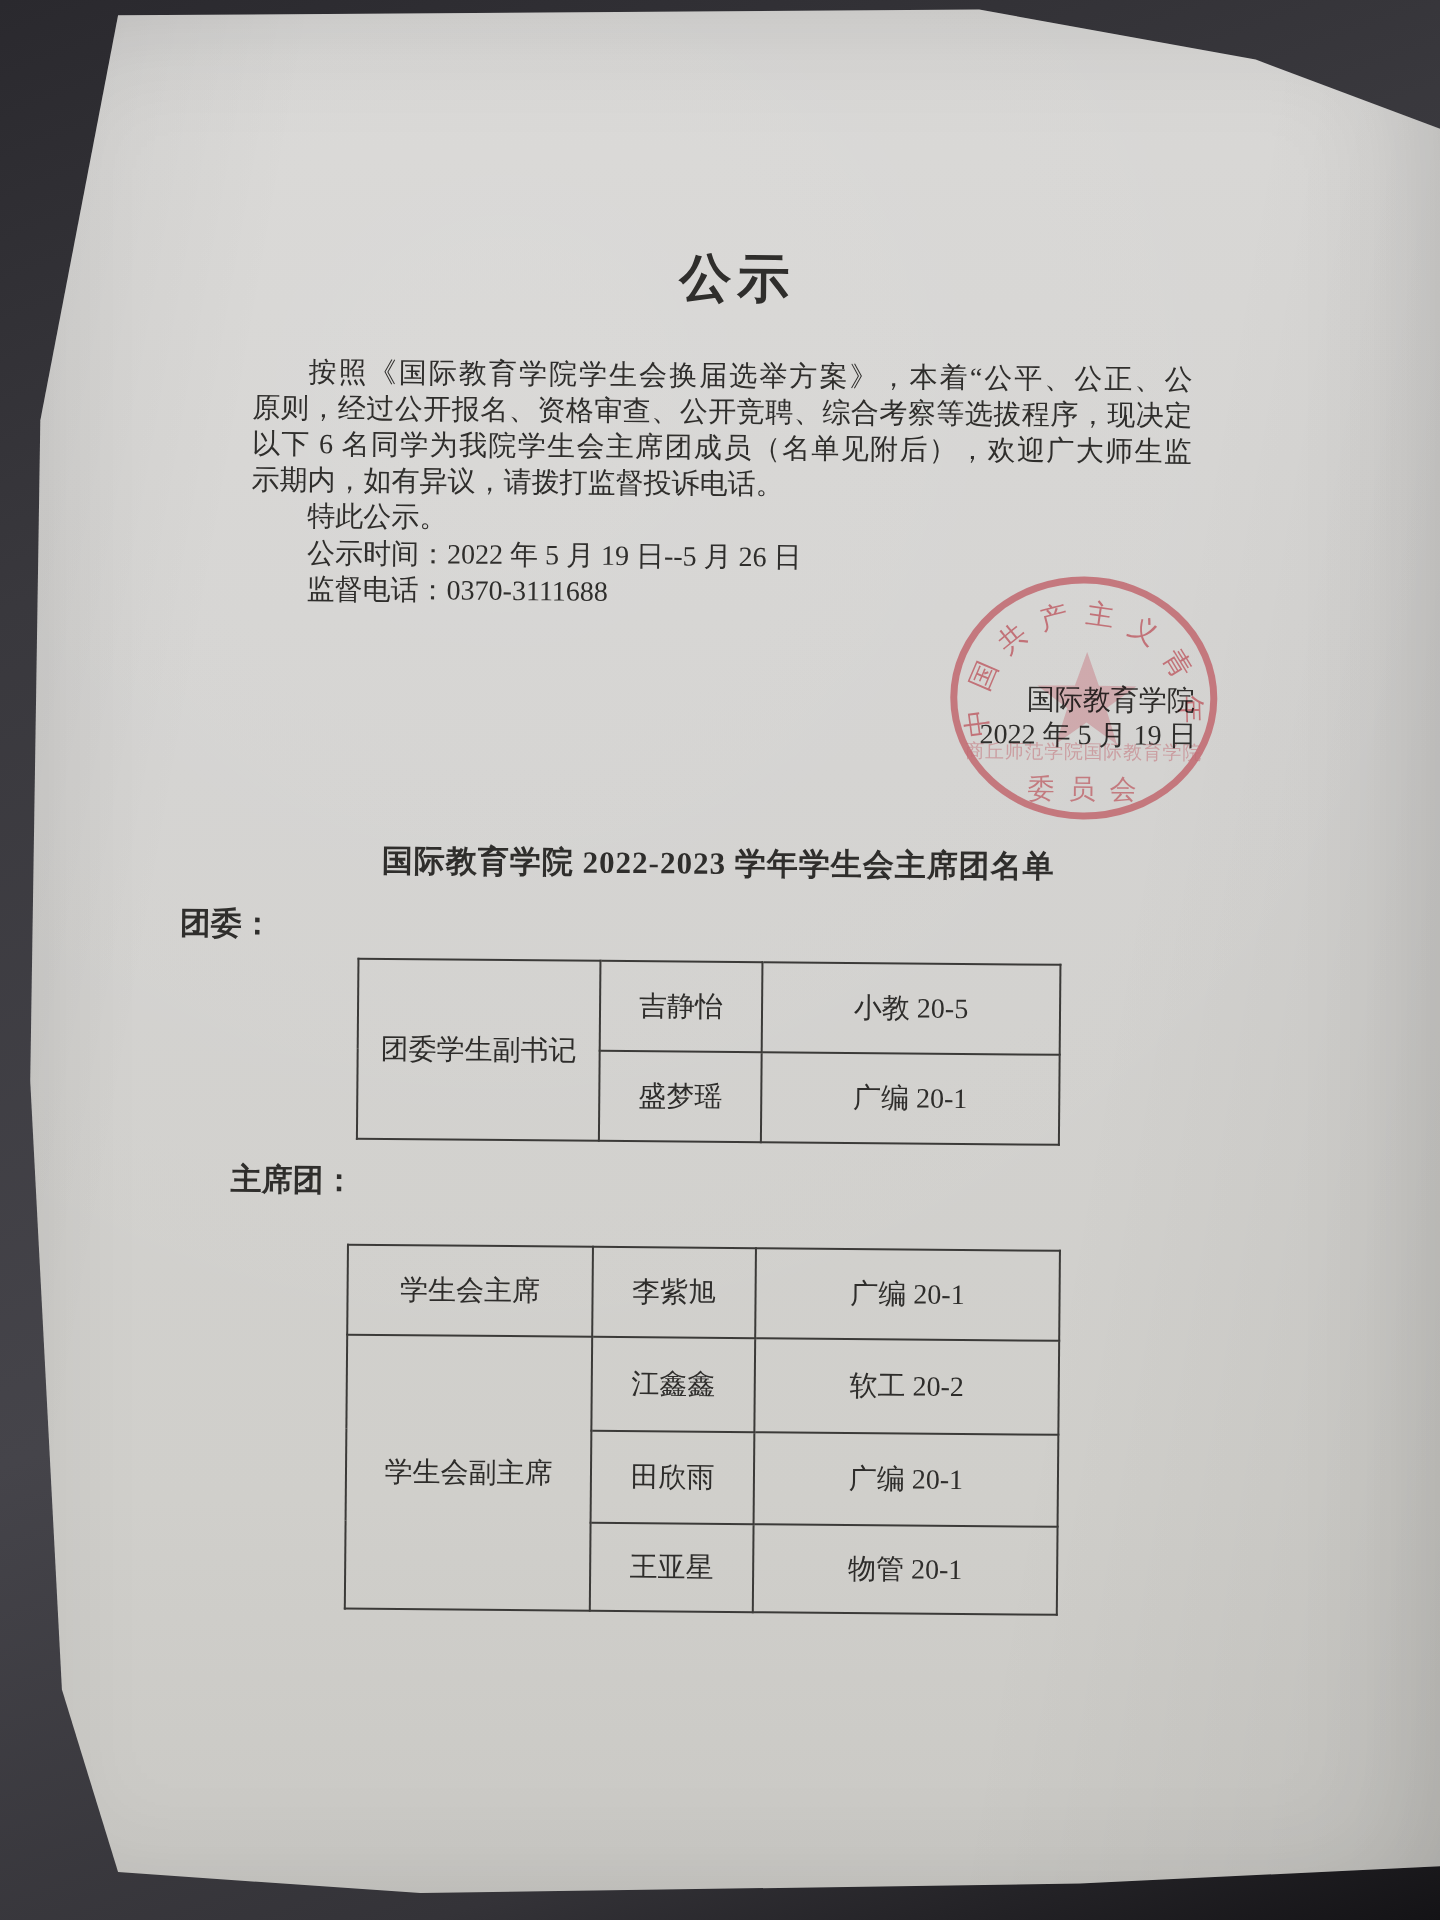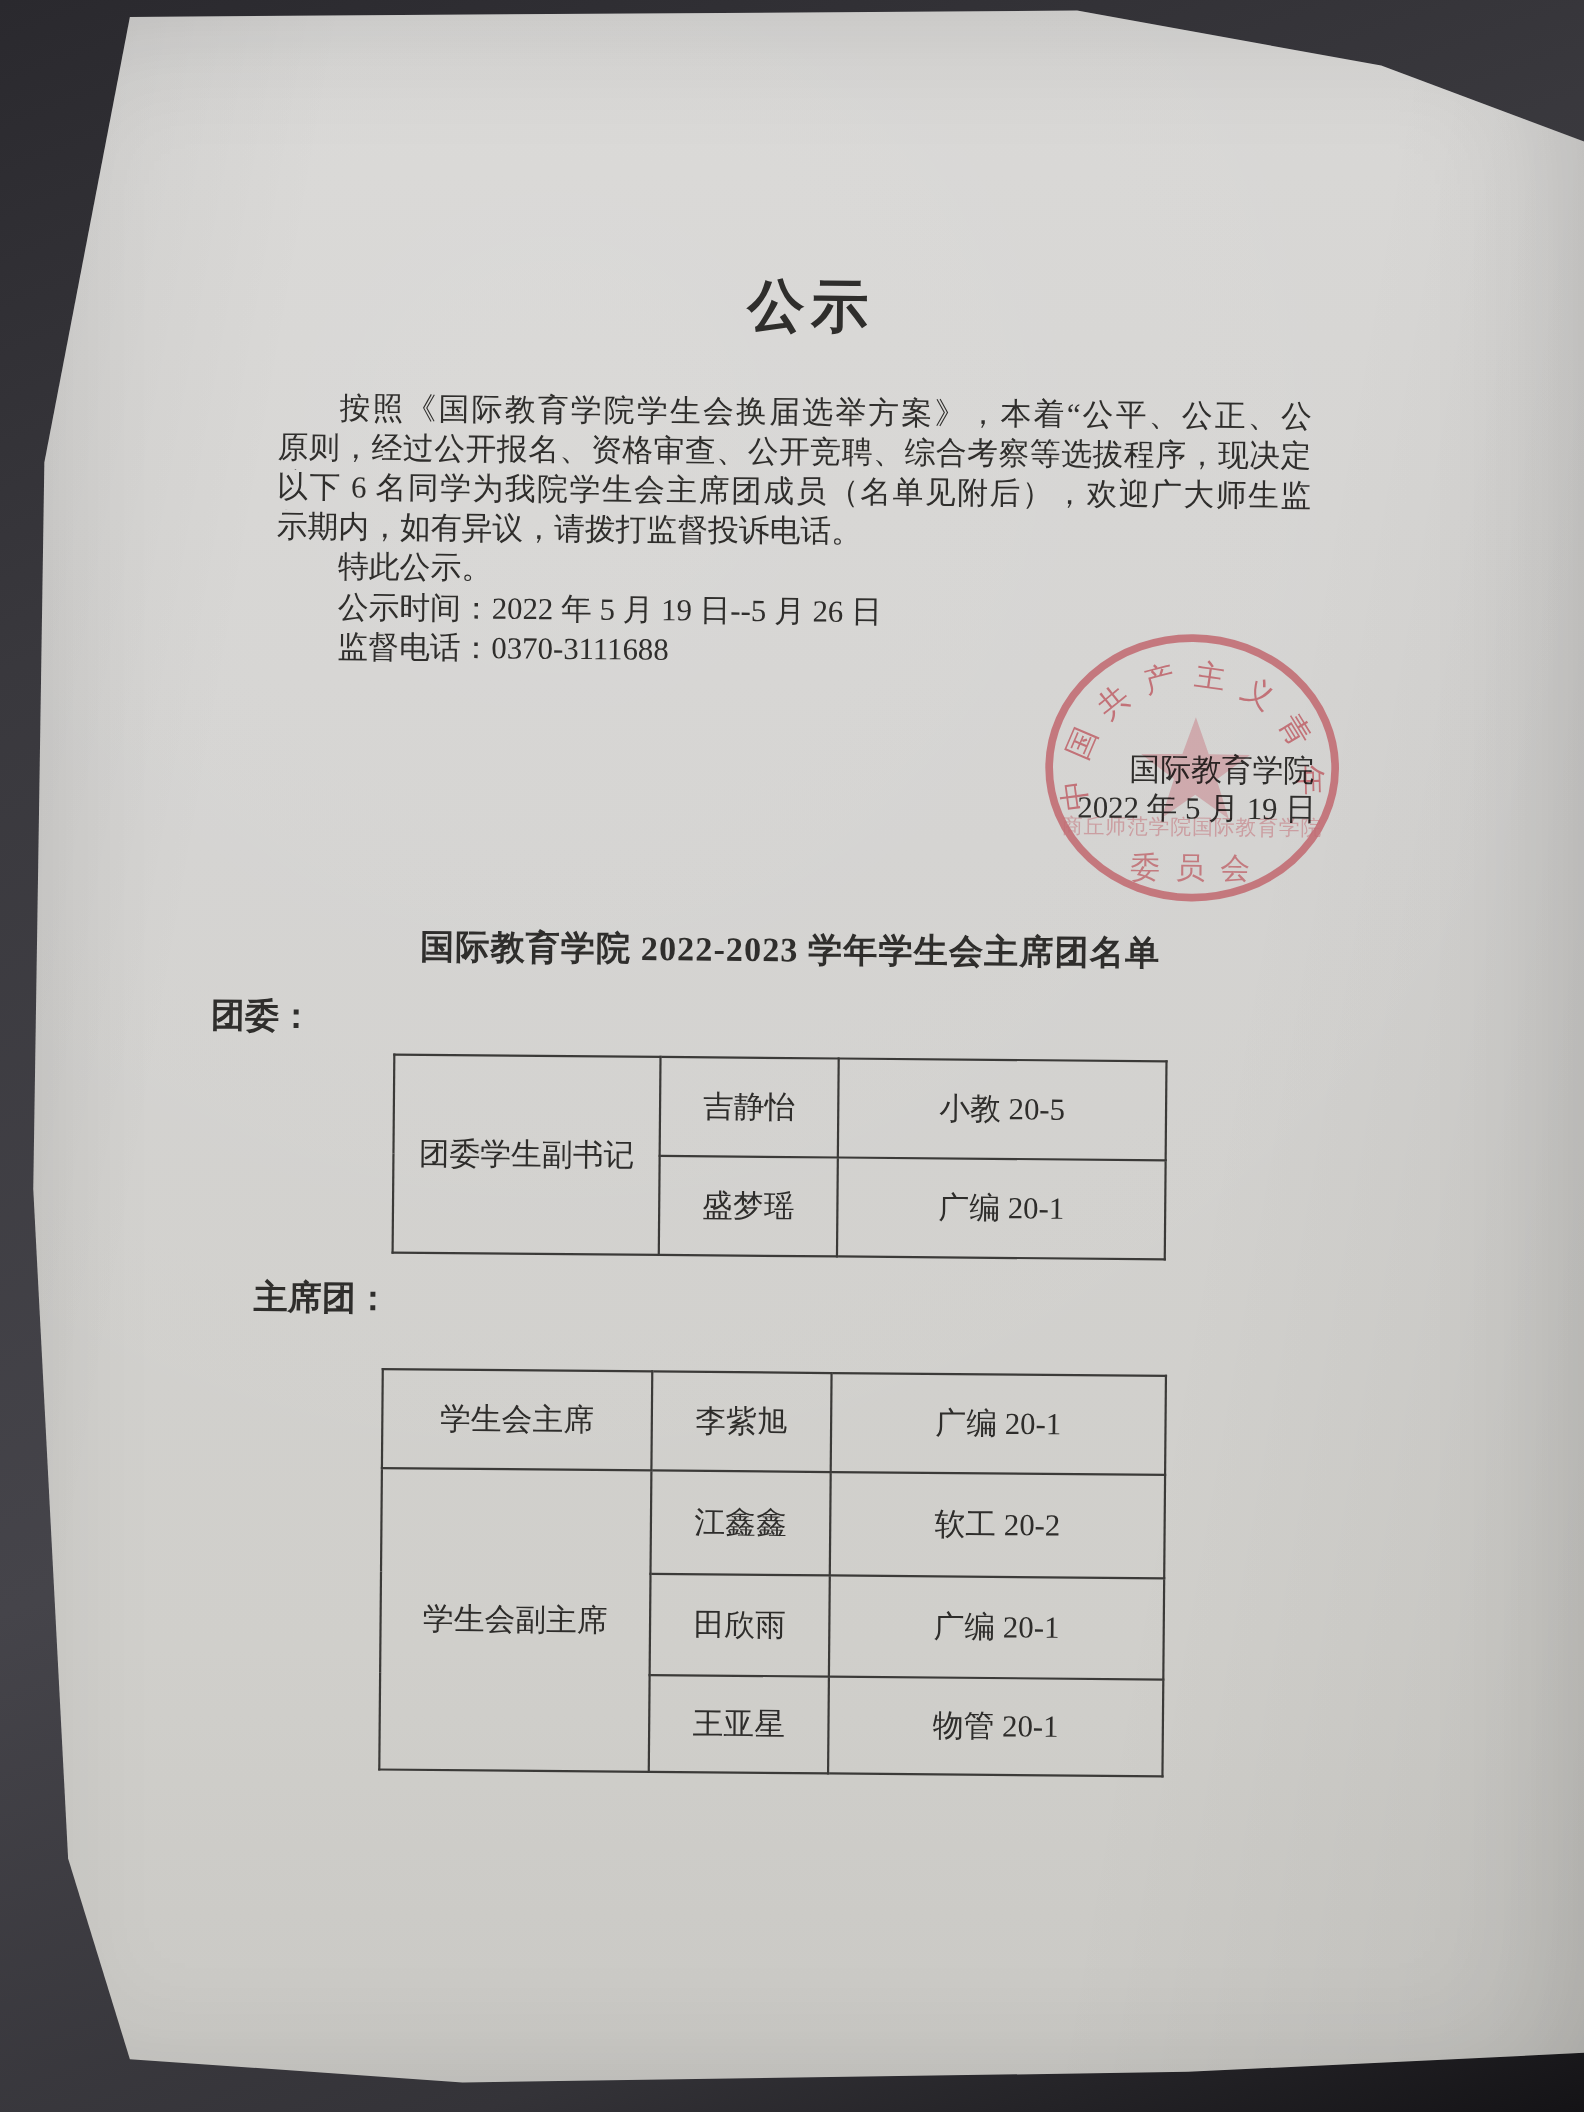--- a/index.html
+++ b/index.html
@@ -71,21 +71,21 @@
       <text font-size="28" fill="#bd5a62" opacity="0.88" font-family="Liberation Serif, DejaVu Serif, serif">
         <textPath href="#arcTop" startOffset="0" textLength="372">中国共产主义青年团</textPath>
       </text>
       <text x="0" y="60" text-anchor="middle" font-size="19" fill="#c0606a" opacity="0.5" textLength="236" font-family="Liberation Serif, DejaVu Serif, serif">商丘师范学院国际教育学院</text>
       <text x="6" y="100" text-anchor="middle" font-size="27" fill="#bd5a62" opacity="0.8" letter-spacing="14" font-family="Liberation Serif, DejaVu Serif, serif">委员会</text>
     </g>
   </svg>
 
   <div class="roster-heading">国际教育学院 2022-2023 学年学生会主席团名单</div>
 
-  <div class="sec-label" style="left:192px;top:906px;font-family:Liberation Serif, serif;">团委：</div>
+  <div class="sec-label" style="left:180px;top:906px;font-family:Liberation Serif, serif;">团委：</div>
 
   <table class="roster t1">
     <colgroup>
         <col style="width:242px">
         <col style="width:162px">
         <col style="width:298px">
       </colgroup>
     <tbody>
         <tr style="height:90px">
       <td rowspan="2">团委学生副书记</td>

